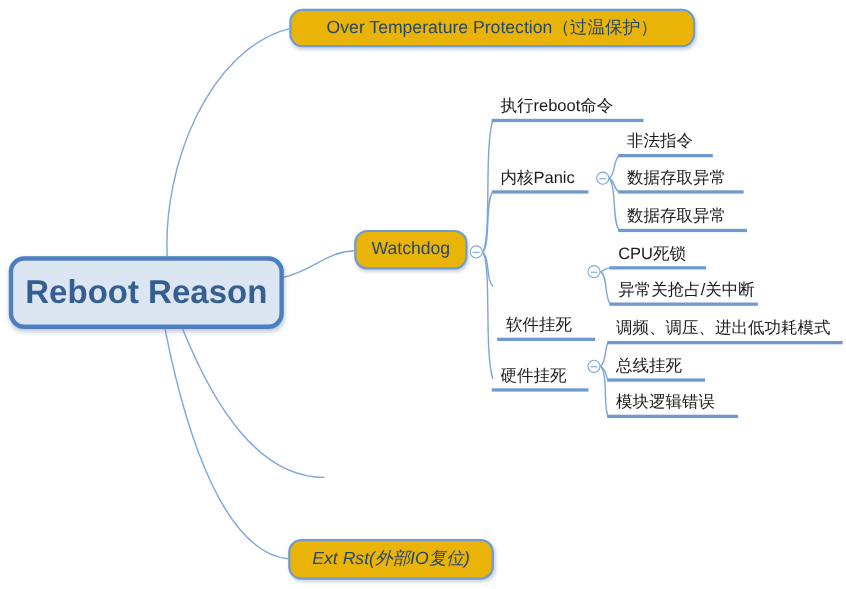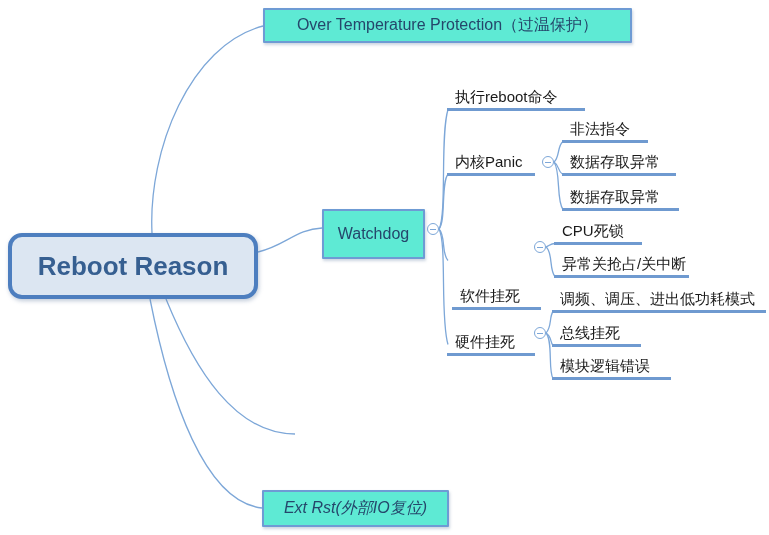--- a/index.html
+++ b/index.html
@@ -8,35 +8,35 @@
   .canvas {
     position:relative; width:769px; height:535px;
     background:#ffffff; overflow:hidden;
   }
   .wires { position:absolute; left:0; top:0; width:769px; height:535px; z-index:1; }
   .wires path { fill:none; stroke:#7da7d8; stroke-width:1.3; }
 
   
   .box-node {
     position:absolute; z-index:2;
-    background:#5eead4;
+    background:#eab308;
     border:2px solid #6e9bd4;
-    border-radius:1px;
+    border-radius:12px;
     display:flex; align-items:center; justify-content:center;
     color:#25476b; font-size:16px;
     box-shadow:1px 2px 3px rgba(110,135,170,0.35);
     white-space:nowrap; cursor:default;
   }
   .root-node {
     position:absolute; z-index:2;
     background:#dce6f2;
     border:4px solid #4d7ebf;
     border-radius:14px;
     display:flex; align-items:center; justify-content:center;
-    color:#365f91; font-size:26px; font-weight:bold;
+    color:#365f91; font-size:30px; font-weight:bold;
     box-shadow:1px 2px 4px rgba(100,125,160,0.4);
     white-space:nowrap; cursor:default;
   }
 
   
   .line-node {
     position:absolute; z-index:2;
     height:23px; line-height:18px;
     padding:0 6px 14px 8px;
     border-bottom:3px solid #6f9ad0;
@@ -54,21 +54,21 @@
   }
   .collapse::before {
     content:""; position:absolute;
     left:2px; right:2px; top:5px; height:1px;
     background:#7da7d8;
   }
 
   
   #root        { left:8px;   top:233px; width:250px; height:66px; }
   #over-temp   { left:263px; top:8px;   width:369px; height:35px; }
-  #watchdog    { left:322px; top:209px; width:103px; height:50px; }
+  #watchdog    { left:322px; top:209px; width:103px; height:36px; }
   #por         { left:295px; top:416px; width:240px; height:37px; }
   #ext-rst     { left:262px; top:490px; width:187px; height:37px;font-style:italic; }
 
   #exec-reboot   { left:447px; top:88px;  width:138px; }
   #kernel-panic  { left:447px; top:153px; width:88px;  }
   #sw-hang       { left:452px; top:239px; width:89px;margin-top:48px;  }
   #hw-hang       { left:447px; top:333px; width:88px;  }
   #illegal-insn  { left:562px; top:120px; width:86px;  }
   #insn-prefetch { left:562px; top:153px; width:114px; }
   #data-access   { left:562px; top:188px; width:117px; }

